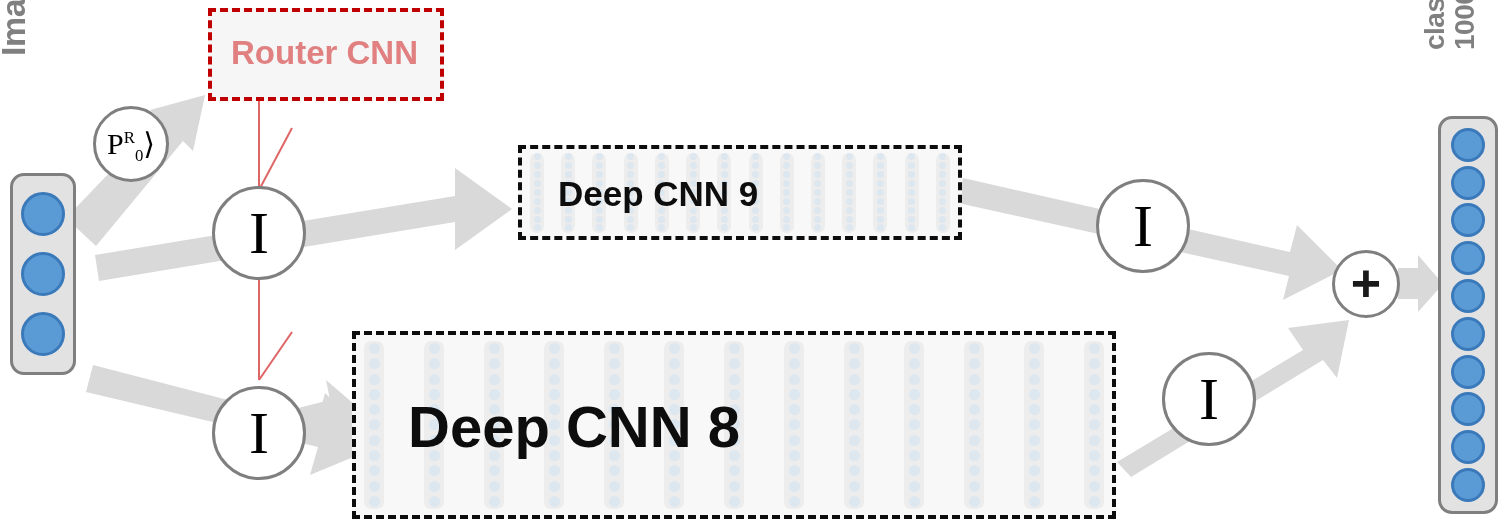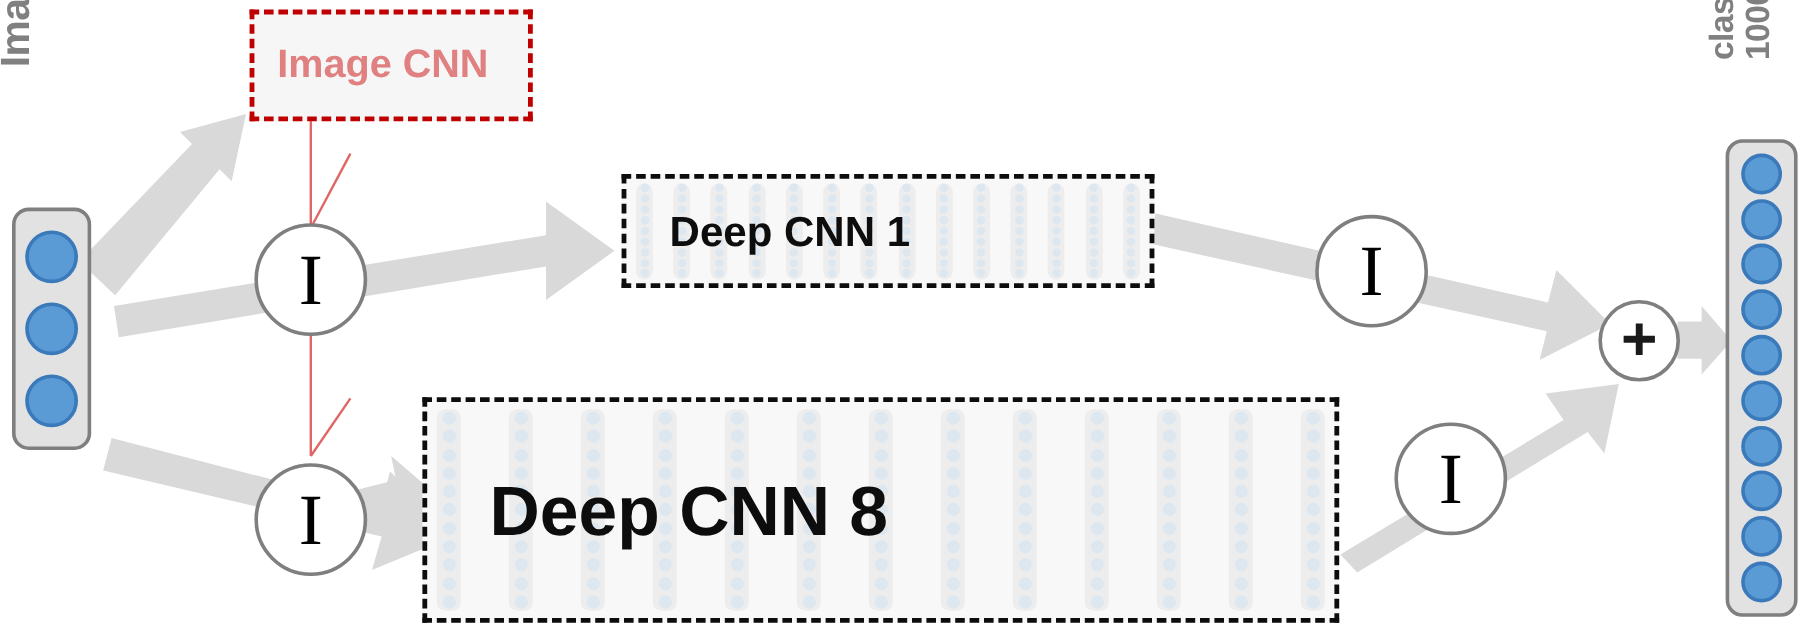--- a/index.html
+++ b/index.html
@@ -184,22 +184,25 @@
 
   <div class="stack-label rot-label" style="left: 28px; top: 22px; font-size: 34px; height: 34px;">Image</div>
 
   <div class="node-stack" style="left: 10px; top: 173px; width: 66px; height: 202px; padding: 8px 0;">
     <span class="node-dot" style="width: 44px; height: 44px;"></span>
     <span class="node-dot" style="width: 44px; height: 44px;"></span>
     <span class="node-dot" style="width: 44px; height: 44px;"></span>
   </div>
 
   <div class="module-box router" style="left: 208px; top: 8px; width: 236px; height: 93px;"></div>
-  <div class="module-title router-title" style="left: 231px; top: 36px; font-size: 33px;">Image CNN</div>
-
+  <div class="module-title router-title" style="left: 231px; top: 36px; font-size: 33px;">Router CNN</div>
+
+  <div class="gate" style="left: 93px; top: 106px; width: 76px; height: 76px;">
+    <span class="gate-prob" style="font-size: 30px;">P<sup>R</sup><sub>0</sub>⟩</span>
+  </div>
 
   <div class="gate" style="left: 212px; top: 186px; width: 94px; height: 94px;">
     <span class="gate-label" style="font-size: 60px;">I</span>
   </div>
 
   <div class="gate" style="left: 212px; top: 386px; width: 94px; height: 94px;">
     <span class="gate-label" style="font-size: 60px;">I</span>
   </div>
 
   <div class="module-box solid-dark" style="left: 518px; top: 145px; width: 444px; height: 95px;">
@@ -353,21 +356,21 @@
           <span class="layer-dot" style="width: 7px; height: 7px;"></span>
           <span class="layer-dot" style="width: 7px; height: 7px;"></span>
           <span class="layer-dot" style="width: 7px; height: 7px;"></span>
           <span class="layer-dot" style="width: 7px; height: 7px;"></span>
           <span class="layer-dot" style="width: 7px; height: 7px;"></span>
           <span class="layer-dot" style="width: 7px; height: 7px;"></span>
           <span class="layer-dot" style="width: 7px; height: 7px;"></span>
         </div>
       </div>
   </div>
-  <div class="module-title" style="left: 558px; top: 176px; font-size: 35px;">Deep CNN 1</div>
+  <div class="module-title" style="left: 558px; top: 176px; font-size: 35px;">Deep CNN 9</div>
 
   <div class="module-box solid-dark" style="left: 352px; top: 331px; width: 764px; height: 188px;">
     <div class="layer-strip" id="dc2-layers">
         <div class="layer-col" style="width: 20px; height: 168px;">
           <span class="layer-dot" style="width: 11px; height: 11px;"></span>
           <span class="layer-dot" style="width: 11px; height: 11px;"></span>
           <span class="layer-dot" style="width: 11px; height: 11px;"></span>
           <span class="layer-dot" style="width: 11px; height: 11px;"></span>
           <span class="layer-dot" style="width: 11px; height: 11px;"></span>
           <span class="layer-dot" style="width: 11px; height: 11px;"></span>

